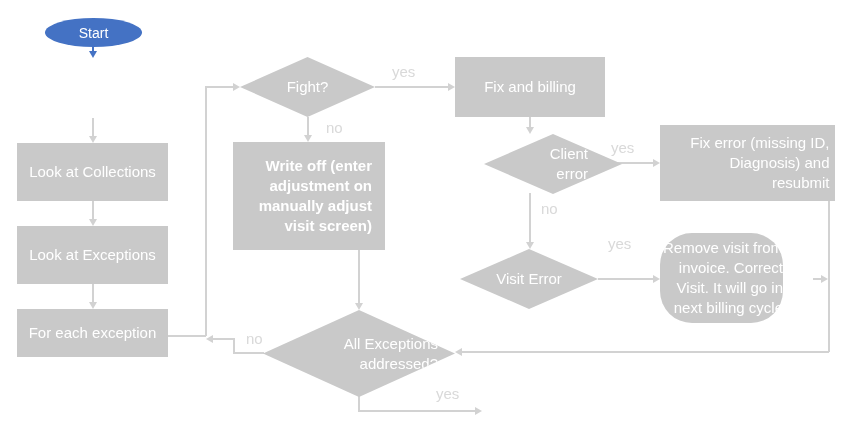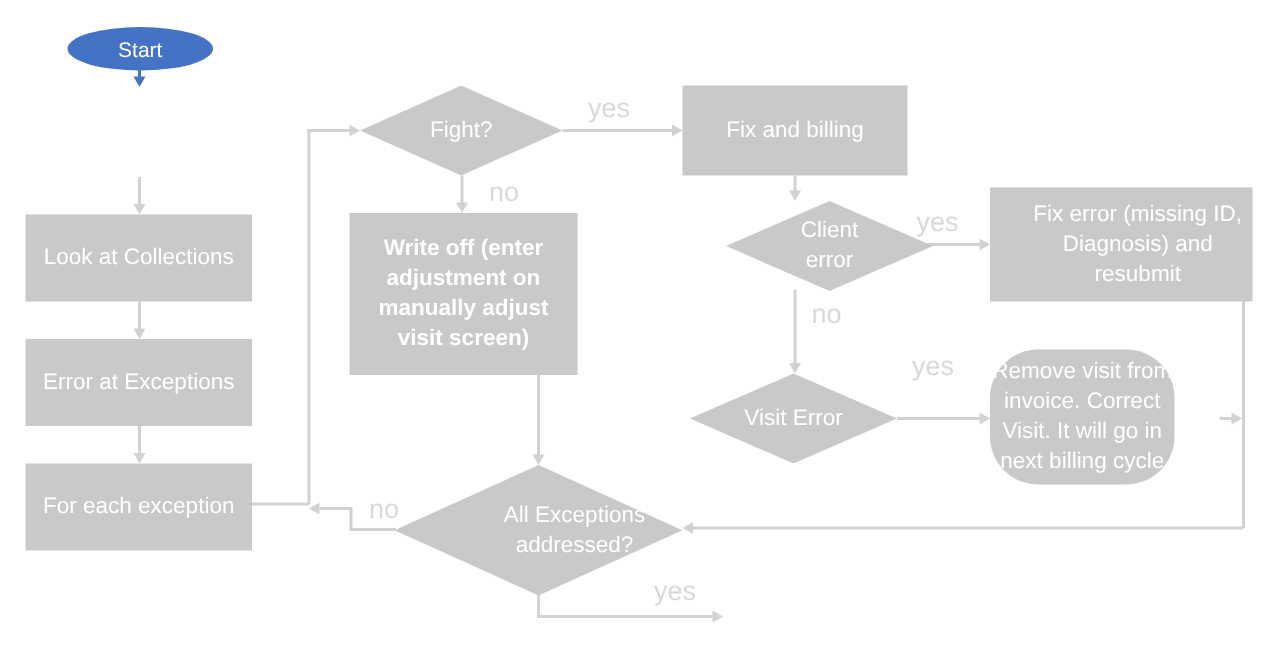--- a/index.html
+++ b/index.html
@@ -20,21 +20,21 @@
     width: 842px;
     height: 434px;
     background: var(--background);
     overflow: hidden;
   }
   .shape {
     position: absolute;
     display: flex;
     align-items: center;
     justify-content: center;
-    text-align: center;
+    text-align: right;
     color: var(--shape-text);
     font-size: 15px;
     line-height: 20px;
   }
   .rect  { background: var(--shape-gray); }
   .blue  { background: var(--accent-blue); }
   .oval  { background: var(--shape-gray); border-radius: 50%; }
   .oval.blue { background: var(--accent-blue); }
   .diamond {
     background: var(--shape-gray);
@@ -44,21 +44,21 @@
   .vline { position: absolute; width: 1.5px;  background: var(--line-gray); }
   .vline.blue-line { background: var(--accent-blue); }
   .arr { position: absolute; width: 0; height: 0; }
   .arr-r { border-top: 4px solid transparent; border-bottom: 4px solid transparent; border-left: 7px solid var(--line-gray); }
   .arr-l { border-top: 4px solid transparent; border-bottom: 4px solid transparent; border-right: 7px solid var(--line-gray); }
   .arr-d { border-left: 4px solid transparent; border-right: 4px solid transparent; border-top: 7px solid var(--line-gray); }
   .arr-d-blue { border-left: 4px solid transparent; border-right: 4px solid transparent; border-top: 7px solid var(--accent-blue); }
   .edge-label {
     position: absolute;
     color: var(--label-gray);
-    font-size: 18px;
+    font-size: 15px;
     line-height: 16px;
   }
 </style>
 </head>
 <body>
 
 <div id="canvas">
 
   <div class="vline blue-line" style="left:92px; top:46px; height:7px;"></div>
   <div class="arr arr-d-blue" style="left:89px; top:51px;"></div>
@@ -127,24 +127,24 @@
   <div class="shape oval blue" style="left:45px; top:18px; width:97px; height:29px; font-size:14px;">
     <span>Start</span>
   </div>
 
 
   <div class="shape rect" style="left:17px; top:143px; width:151px; height:58px;">
     <span>Look at Collections</span>
   </div>
 
   <div class="shape rect" style="left:17px; top:226px; width:151px; height:58px;">
-    <span>Error at Exceptions</span>
+    <span>Look at Exceptions</span>
   </div>
 
-  <div class="shape rect" style="left:17px; top:309px; width:151px; height:58px;">
+  <div class="shape rect" style="left:17px; top:309px; width:151px; height:48px;">
     <span>For each exception</span>
   </div>
 
   <div class="shape diamond" style="left:240px; top:57px; width:135px; height:60px;">
     <span style="max-width:80px;">Fight?</span>
   </div>
 
   <div class="shape rect" style="left:455px; top:57px; width:150px; height:60px;">
     <span>Fix and billing</span>
   </div>

